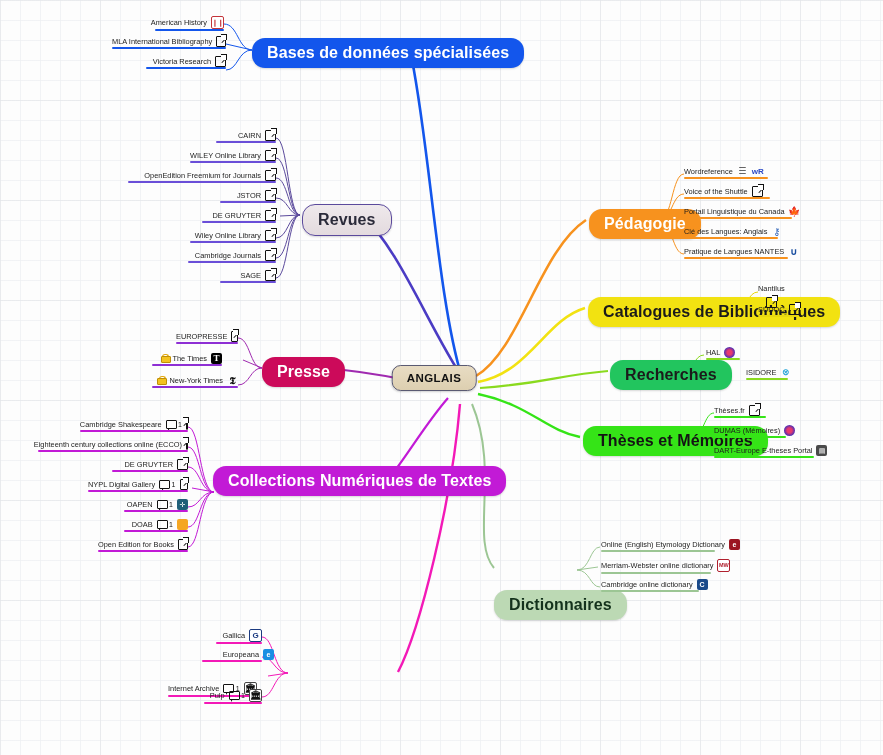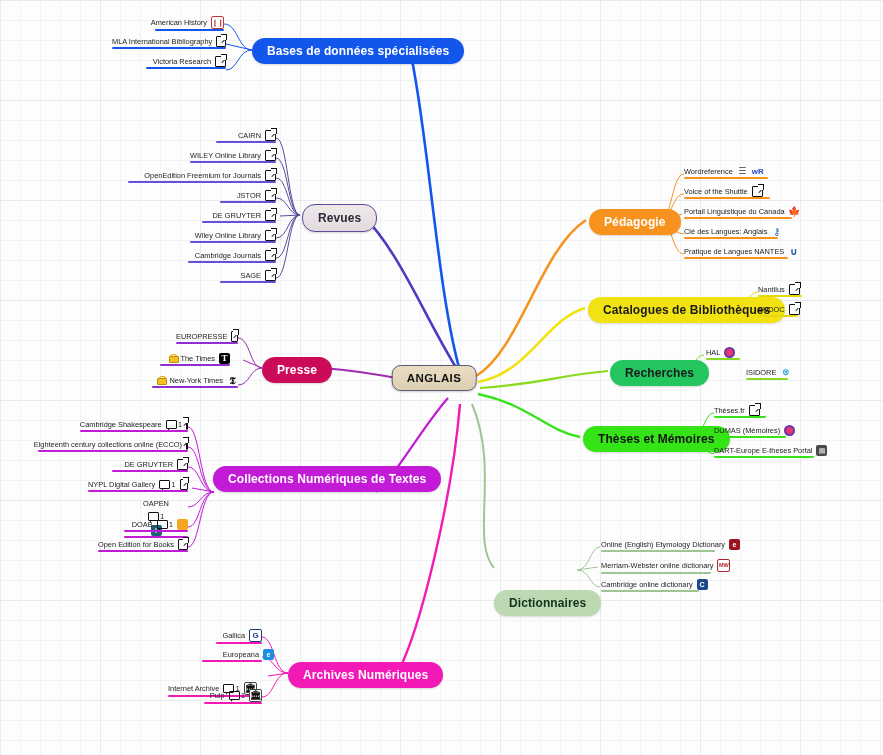--- a/index.html
+++ b/index.html
@@ -22,21 +22,21 @@
 
   .root{
     border-radius:9px;border:1.3px solid #5a5a72;
     background:linear-gradient(#e8dcc3,#ddcfb0);
     color:#111;font-weight:bold;font-size:11.5px;
     padding:6px 14px;letter-spacing:.4px;
     box-shadow:0 1px 2px rgba(0,0,0,.18);
   }
 
   .branch{
-    border-radius:13px;color:#fff;font-weight:bold;font-size:12px;
+    border-radius:13px;color:#fff;font-weight:bold;font-size:16px;
     padding:6px 15px;letter-spacing:.1px;
     box-shadow:0 1px 2px rgba(0,0,0,.15);
   }
   .branch.b-blue   {background:#1356ec;}
   .branch.b-revues {background:linear-gradient(#efe9ec,#e3dade);color:#2b2b3a;
                     border:1.4px solid #5b4a9c;border-radius:13px;}
   .branch.b-presse {background:#cc0a5a;}
   .branch.b-coll   {background:#c21ad6;}
   .branch.b-arch   {background:#f319b7;}
   .branch.b-peda   {background:#f7921e;}
@@ -172,21 +172,20 @@
   <div class="node root" style="left:434px;top:378px;transform:translate(-50%,-50%);">ANGLAIS</div>
 
   <div class="node branch b-blue" style="left:252px;top:38px;">Bases de données spécialisées</div>
 
   <div class="node branch b-revues" style="left:302px;top:204px;">Revues</div>
 
   <div class="node branch b-presse" style="left:262px;top:357px;">Presse</div>
 
   <div class="node branch b-coll" style="left:213px;top:466px;">Collections Numériques de Textes</div>
 
-  <div class="node branch b-arch" style="left:288px;top:662px;">Archives Numériques</div>
 
   <div class="node branch b-peda" style="left:589px;top:209px;">Pédagogie</div>
 
   <div class="node branch b-cat" style="left:588px;top:297px;">Catalogues de Bibliothèques</div>
 
   <div class="node branch b-rech" style="left:610px;top:360px;">Recherches</div>
 
   <div class="node branch b-these" style="left:583px;top:426px;">Thèses et Mémoires</div>
 
   <div class="node branch b-dict" style="left:494px;top:559px;">Dictionnaires</div>
@@ -246,21 +245,21 @@
     <span class="lbl">SAGE</span>
     <span class="ext"></span>
     <span class="uline" style="background:#6a4ed8;width:56px;"></span>
   </div>
 
   <div class="leaf" style="left:176px;top:331px;width:62px;justify-content:flex-end;">
     <span class="lbl">EUROPRESSE</span>
     <span class="ext"></span>
     <span class="uline" style="background:#8e2fd4;width:62px;"></span>
   </div>
-  <div class="leaf" style="left:160px;top:353px;width:70px;justify-content:flex-end;">
+  <div class="leaf" style="left:152px;top:353px;width:70px;justify-content:flex-end;">
     <span class="lock"></span>
     <span class="lbl">The Times</span>
     <span class="fav times">T</span>
     <span class="uline" style="background:#8e2fd4;width:70px;"></span>
   </div>
   <div class="leaf" style="left:152px;top:375px;width:86px;justify-content:flex-end;">
     <span class="lock"></span>
     <span class="lbl">New-York Times</span>
     <span class="fav nyt">𝕿</span>
     <span class="uline" style="background:#8e2fd4;width:86px;"></span>
@@ -287,21 +286,21 @@
   </div>
   <div class="leaf" style="left:88px;top:479px;width:100px;justify-content:flex-end;">
     <span class="lbl">NYPL Digital Gallery</span>
     <span class="note">
       <span class="bubble"></span>
       <span class="cnt">1</span>
     </span>
     <span class="ext"></span>
     <span class="uline" style="background:#c21ad6;width:100px;"></span>
   </div>
-  <div class="leaf" style="left:124px;top:499px;width:64px;justify-content:flex-end;flex-direction:column;">
+  <div class="leaf" style="left:124px;top:499px;width:64px;justify-content:flex-end;">
     <span class="lbl">OAPEN</span>
     <span class="note">
       <span class="bubble"></span>
       <span class="cnt">1</span>
     </span>
     <span class="fav oapen">✛</span>
     <span class="uline" style="background:#c21ad6;width:64px;"></span>
   </div>
   <div class="leaf" style="left:124px;top:519px;width:64px;justify-content:flex-end;">
     <span class="lbl">DOAB</span>
@@ -367,21 +366,21 @@
     <span class="lbl">Clé des Langues: Anglais</span>
     <span class="fav clekey">⚷</span>
     <span class="uline" style="background:#f7921e;width:94px;"></span>
   </div>
   <div class="leaf" style="left:684px;top:246px;">
     <span class="lbl">Pratique de Langues NANTES</span>
     <span class="fav nantes">∪</span>
     <span class="uline" style="background:#f7921e;width:104px;"></span>
   </div>
 
-  <div class="leaf" style="left:758px;top:284px;">
+  <div class="leaf" style="left:758px;top:284px;flex-direction:column;">
     <span class="lbl">Nantilus</span>
     <span class="ext"></span>
     <span class="uline" style="background:#e8d80f;width:44px;"></span>
   </div>
   <div class="leaf" style="left:758px;top:304px;">
     <span class="lbl">SUDOC</span>
     <span class="ext"></span>
     <span class="uline" style="background:#e8d80f;width:40px;"></span>
   </div>
 

